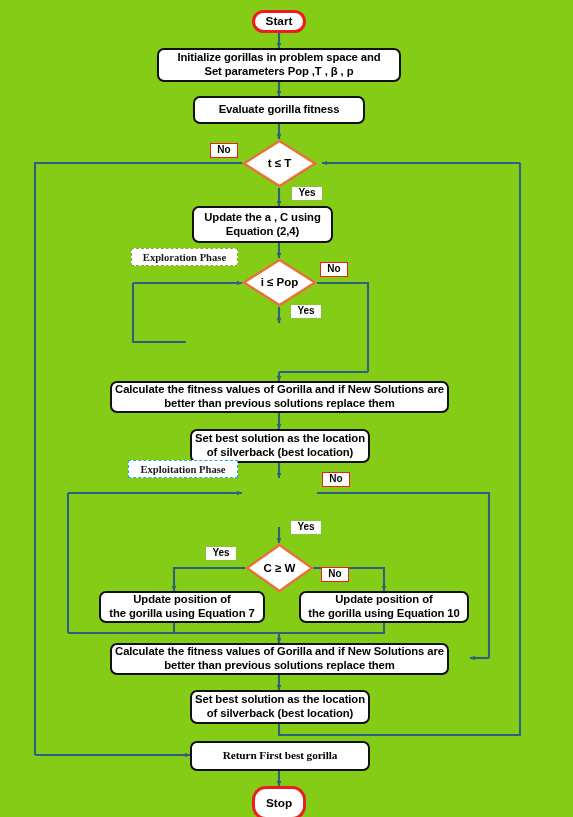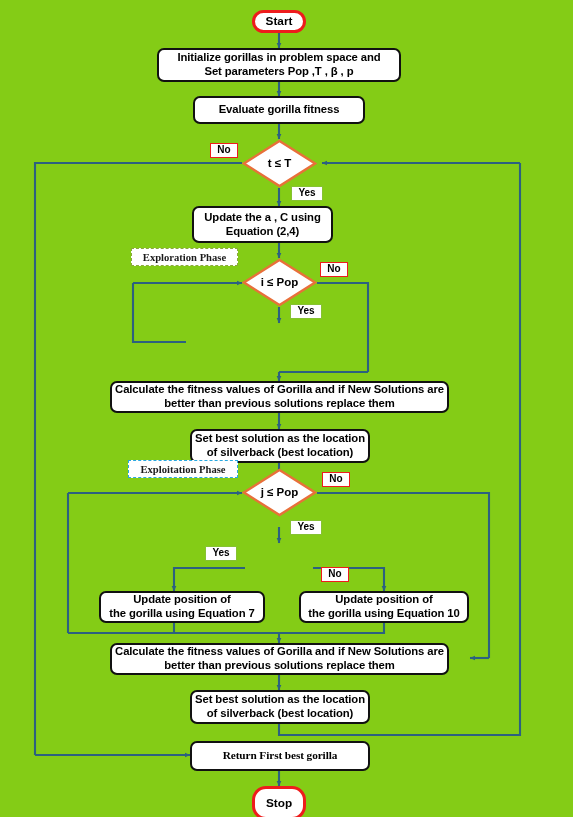--- a/index.html
+++ b/index.html
@@ -226,34 +226,34 @@
   </div>
 
   <div class="node proc" style="left:190px; top:429px; width:180px; height:34px;">
     <span class="ml">Set best solution as the location<br>of silverback (best location)</span>
   </div>
 
   <div class="phase phase-exploit" style="left:128px; top:460px; width:110px; height:18px;">
     <span>Exploitation Phase</span>
   </div>
 
-  <div class="node diamond" style="left:242px; top:468px; width:75px; height:49px;">
-    <svg width="75" height="49" viewBox="0 0 75 49">
-      <polygon points="37.5,2 73,24.5 37.5,47 2,24.5" fill="#ffffff" stroke="#e8703a" stroke-width="2.4"></polygon>
+
+  <div class="tag tag-no" style="left:322px; top:472px; width:28px; height:15px;">
+    <span>No</span>
+  </div>
+  <div class="tag tag-yes" style="left:290px; top:520px; width:32px; height:15px;">
+    <span>Yes</span>
+  </div>
+
+  <div class="node diamond" style="left:245px; top:543px; width:69px; height:50px;">
+    <svg width="69" height="50" viewBox="0 0 69 50">
+      <polygon points="34.5,2 67,25 34.5,48 2,25" fill="#ffffff" stroke="#e8703a" stroke-width="2.4"></polygon>
     </svg>
-    <span class="dlabel">j ≤ Pop</span>
-  </div>
-
-  <div class="tag tag-no" style="left:322px; top:472px; width:28px; height:15px;">
-    <span>No</span>
-  </div>
-  <div class="tag tag-yes" style="left:290px; top:520px; width:32px; height:15px;">
-    <span>Yes</span>
-  </div>
-
+    <span class="dlabel">C ≥ W</span>
+  </div>
 
   <div class="tag tag-yes" style="left:205px; top:546px; width:32px; height:15px;">
     <span>Yes</span>
   </div>
   <div class="tag tag-no" style="left:321px; top:567px; width:28px; height:15px;">
     <span>No</span>
   </div>
 
   <div class="node proc" style="left:99px; top:591px; width:166px; height:32px;">
     <span class="ml">Update position of<br>the gorilla using Equation  7</span>

